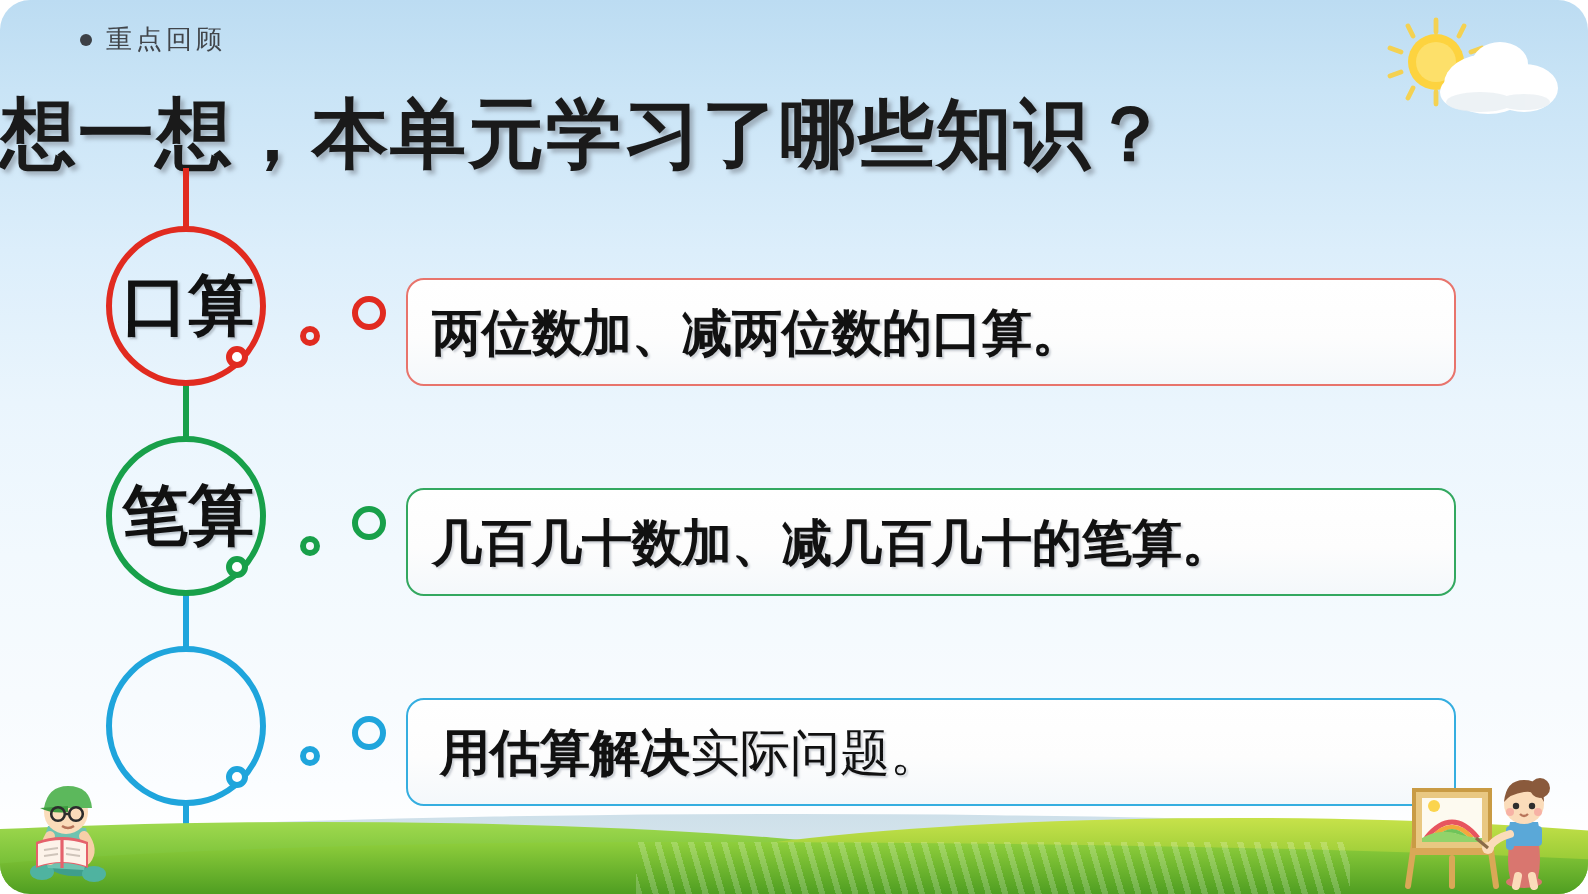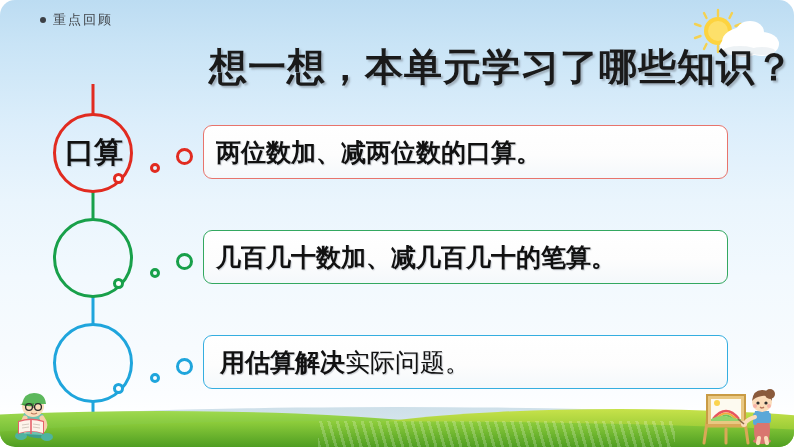--- a/index.html
+++ b/index.html
@@ -62,21 +62,21 @@
     position:absolute;left:40px;top:11px;
     display:flex;align-items:center;gap:7px;
     color:#41454a;font-size:13px;letter-spacing:2px;
   }
   .kicker .dot{
     width:6px;height:6px;border-radius:50%;background:#3c4046;display:block;
   }
 
   
   .title{
-    position:absolute;left:0;top:42px;width:794px;text-align:right;
+    position:absolute;left:0;top:42px;width:794px;text-align:left;
     font-family:"DejaVu Sans","Liberation Sans",sans-serif;
     font-size:38px;font-weight:bold;color:#1a1a1a;
     letter-spacing:1px;
     text-shadow:2px 2px 2px rgba(120,130,140,.55);
     white-space:nowrap;
   }
 
   
   .spine{position:absolute;left:0;top:0;width:794px;height:447px;pointer-events:none;}
 
@@ -93,21 +93,21 @@
     background:transparent;
     box-sizing:border-box;
   }
   .row.r2 .node{border-color:#18a04a;}
   .row.r3 .node{border-color:#1fa5dc;}
 
   .node-label{
     position:absolute;left:50px;top:0;width:88px;height:80px;
     display:flex;align-items:center;justify-content:center;
     font-family:"DejaVu Sans","Liberation Sans",sans-serif;
-    font-size:29px;font-weight:bold;color:#111;
+    font-size:33px;font-weight:bold;color:#111;
     letter-spacing:0px;
     text-shadow:1px 1px 1px rgba(140,150,160,.5);
   }
 
   
   .node-bead{
     position:absolute;width:11px;height:11px;border-radius:50%;
     border:3px solid #e12b20;background:#fff;box-sizing:border-box;
     left:113px;top:60px;
   }
@@ -123,21 +123,21 @@
   .bead-m{
     position:absolute;width:17px;height:17px;border-radius:50%;
     border:3px solid #e12b20;background:transparent;box-sizing:border-box;
     left:176px;top:35px;
   }
   .row.r2 .bead-s,.row.r2 .bead-m{border-color:#18a04a;}
   .row.r3 .bead-s,.row.r3 .bead-m{border-color:#1fa5dc;}
 
   
   .callout{
-    position:absolute;left:203px;top:12px;width:525px;height:54px;
+    position:absolute;left:203px;top:26px;width:525px;height:54px;
     box-sizing:border-box;
     border:1.6px solid #e8746c;border-radius:9px;
     background:linear-gradient(180deg,#ffffff 0%,#fdfdfd 55%,#f4f8fb 100%);
     display:flex;align-items:center;
     padding:0 12px;
   }
   .row.r2 .callout{border-color:#33a860;}
   .row.r3 .callout{border-color:#35aee0;padding-left:16px;}
 
   .callout-text{
@@ -210,20 +210,21 @@
     <div class="node-bead"></div>
     <div class="bead-s"></div>
     <div class="bead-m"></div>
     <div class="callout">
       <span class="callout-text"><span>两位数加、减两位数的口算。</span><span class="light"></span></span>
     </div>
   </div>
 
   <div class="row r2">
     <div class="node"></div>
+    <div class="node-label">笔算</div>
     <div class="node-bead"></div>
     <div class="bead-s"></div>
     <div class="bead-m"></div>
     <div class="callout">
       <span class="callout-text"><span>几百几十数加、减几百几十的笔算。</span><span class="light"></span></span>
     </div>
   </div>
 
   <div class="row r3">
     <div class="node"></div>

